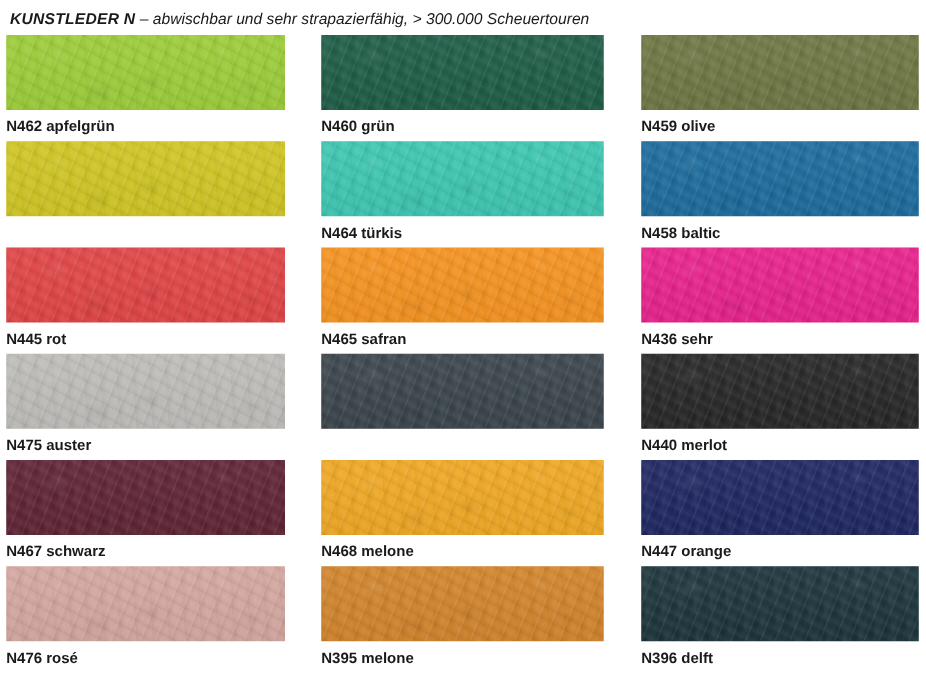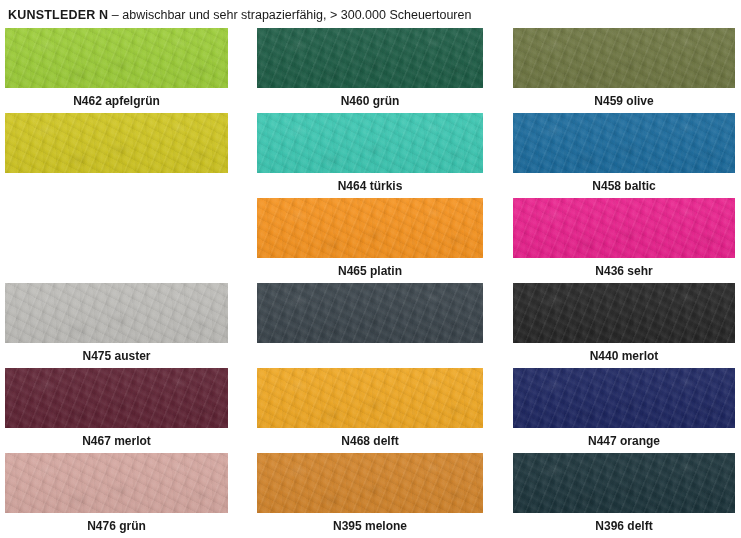--- a/index.html
+++ b/index.html
@@ -26,20 +26,21 @@
   .header {
     position: absolute;
     left: 8px;
     top: 6px;
     width: 725px;
     height: 18px;
     white-space: nowrap;
     font-size: 12.5px;
     line-height: 18px;
     color: #1a1a1a;
+    font-style: italic;
   }
   .header-title {
     font-weight: bold;
     letter-spacing: 0.2px;
     font-size: 12.5px;
   }
   .header-desc {
     font-weight: normal;
     font-size: 12.5px;
   }
@@ -57,21 +58,20 @@
     position: relative;
     height: 85px;
     width: 741px;
   }
 
   .cell {
     position: absolute;
     top: 0;
     width: 223px;
     height: 69px;
-    text-align: center;
   }
   .cell.col0 { left: 5px;   width: 223px; }
   .cell.col1 { left: 257px; width: 226px; }
   .cell.col2 { left: 513px; width: 222px; }
 
   .swatch {
     position: relative;
     width: 100%;
     height: 60px;
     overflow: hidden;
@@ -146,23 +146,27 @@
         <div class="swatch" style="background-color: rgb(59, 198, 177);"></div>
         <div class="label">N464 türkis</div>
       </div>
       <div class="cell col2">
         <div class="swatch" style="background-color: rgb(26, 106, 156);"></div>
         <div class="label">N458 baltic</div>
       </div>
     </div>
 
     <div class="row">
+      <div class="cell col0">
+        <div class="swatch" style="background-color: rgb(224, 67, 68);"></div>
+        <div class="label">N445 rot</div>
+      </div>
       <div class="cell col1">
         <div class="swatch" style="background-color: rgb(245, 146, 30);"></div>
-        <div class="label">N465 platin</div>
+        <div class="label">N465 safran</div>
       </div>
       <div class="cell col2">
         <div class="swatch" style="background-color: rgb(232, 32, 140);"></div>
         <div class="label">N436 sehr</div>
       </div>
     </div>
 
     <div class="row">
       <div class="cell col0">
         <div class="swatch" style="background-color: rgb(189, 188, 184);"></div>
@@ -173,36 +177,36 @@
       </div>
       <div class="cell col2">
         <div class="swatch" style="background-color: rgb(37, 37, 37);"></div>
         <div class="label">N440 merlot</div>
       </div>
     </div>
 
     <div class="row">
       <div class="cell col0">
         <div class="swatch" style="background-color: rgb(94, 34, 51);"></div>
-        <div class="label">N467 merlot</div>
+        <div class="label">N467 schwarz</div>
       </div>
       <div class="cell col1">
         <div class="swatch" style="background-color: rgb(239, 167, 34);"></div>
-        <div class="label">N468 delft</div>
+        <div class="label">N468 melone</div>
       </div>
       <div class="cell col2">
         <div class="swatch" style="background-color: rgb(28, 37, 96);"></div>
         <div class="label">N447 orange</div>
       </div>
     </div>
 
     <div class="row">
       <div class="cell col0">
         <div class="swatch" style="background-color: rgb(212, 166, 159);"></div>
-        <div class="label">N476 grün</div>
+        <div class="label">N476 rosé</div>
       </div>
       <div class="cell col1">
         <div class="swatch" style="background-color: rgb(209, 131, 42);"></div>
         <div class="label">N395 melone</div>
       </div>
       <div class="cell col2">
         <div class="swatch" style="background-color: rgb(27, 51, 58);"></div>
         <div class="label">N396 delft</div>
       </div>
     </div>

